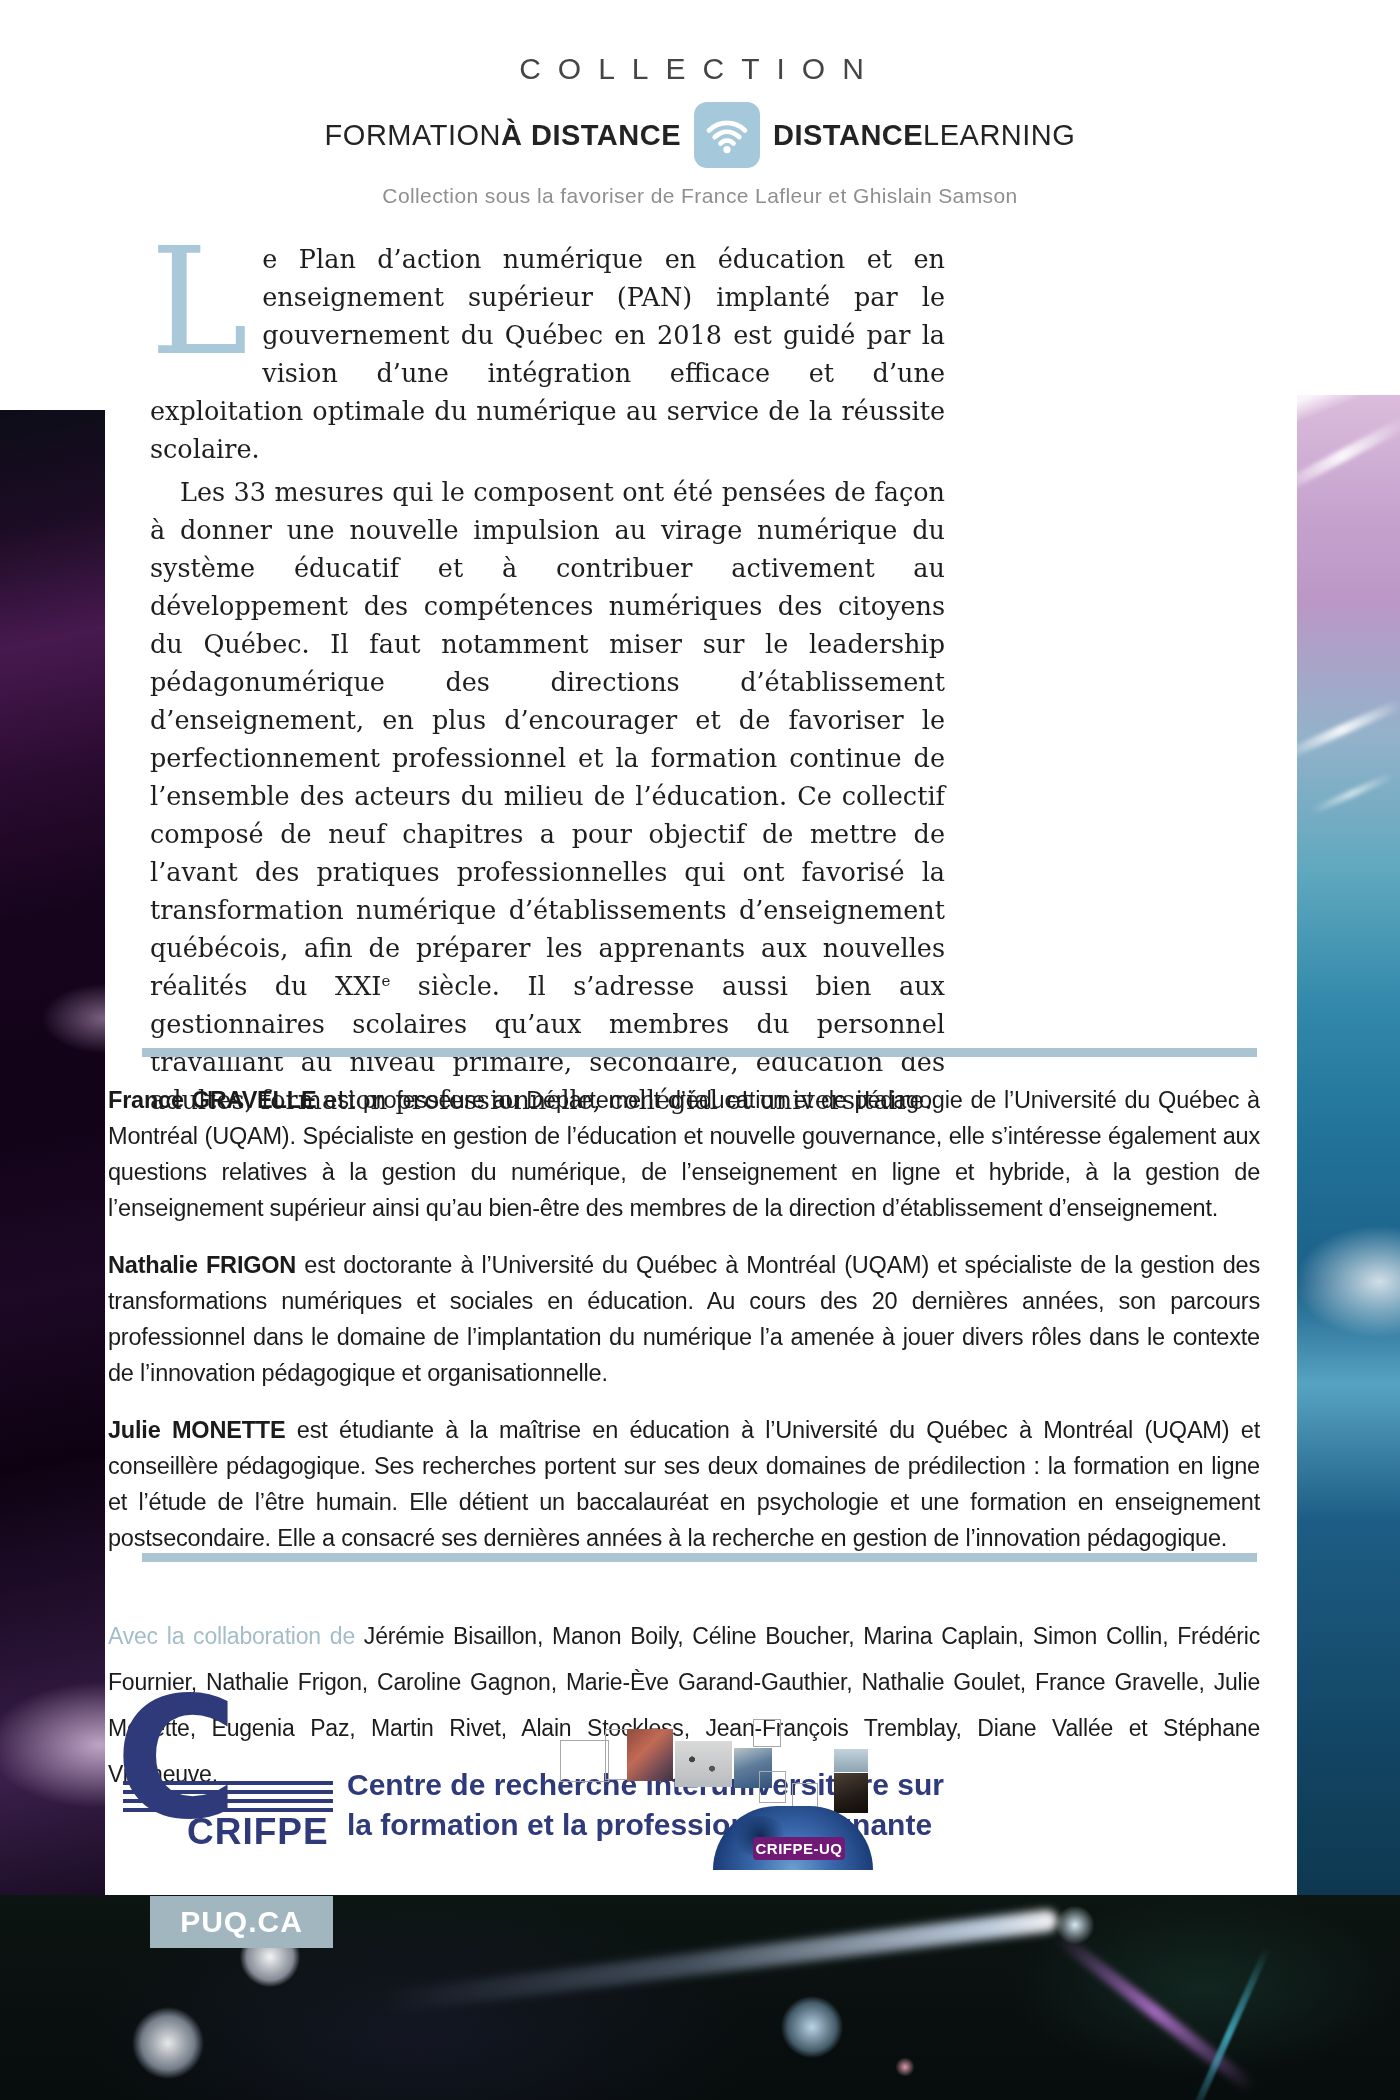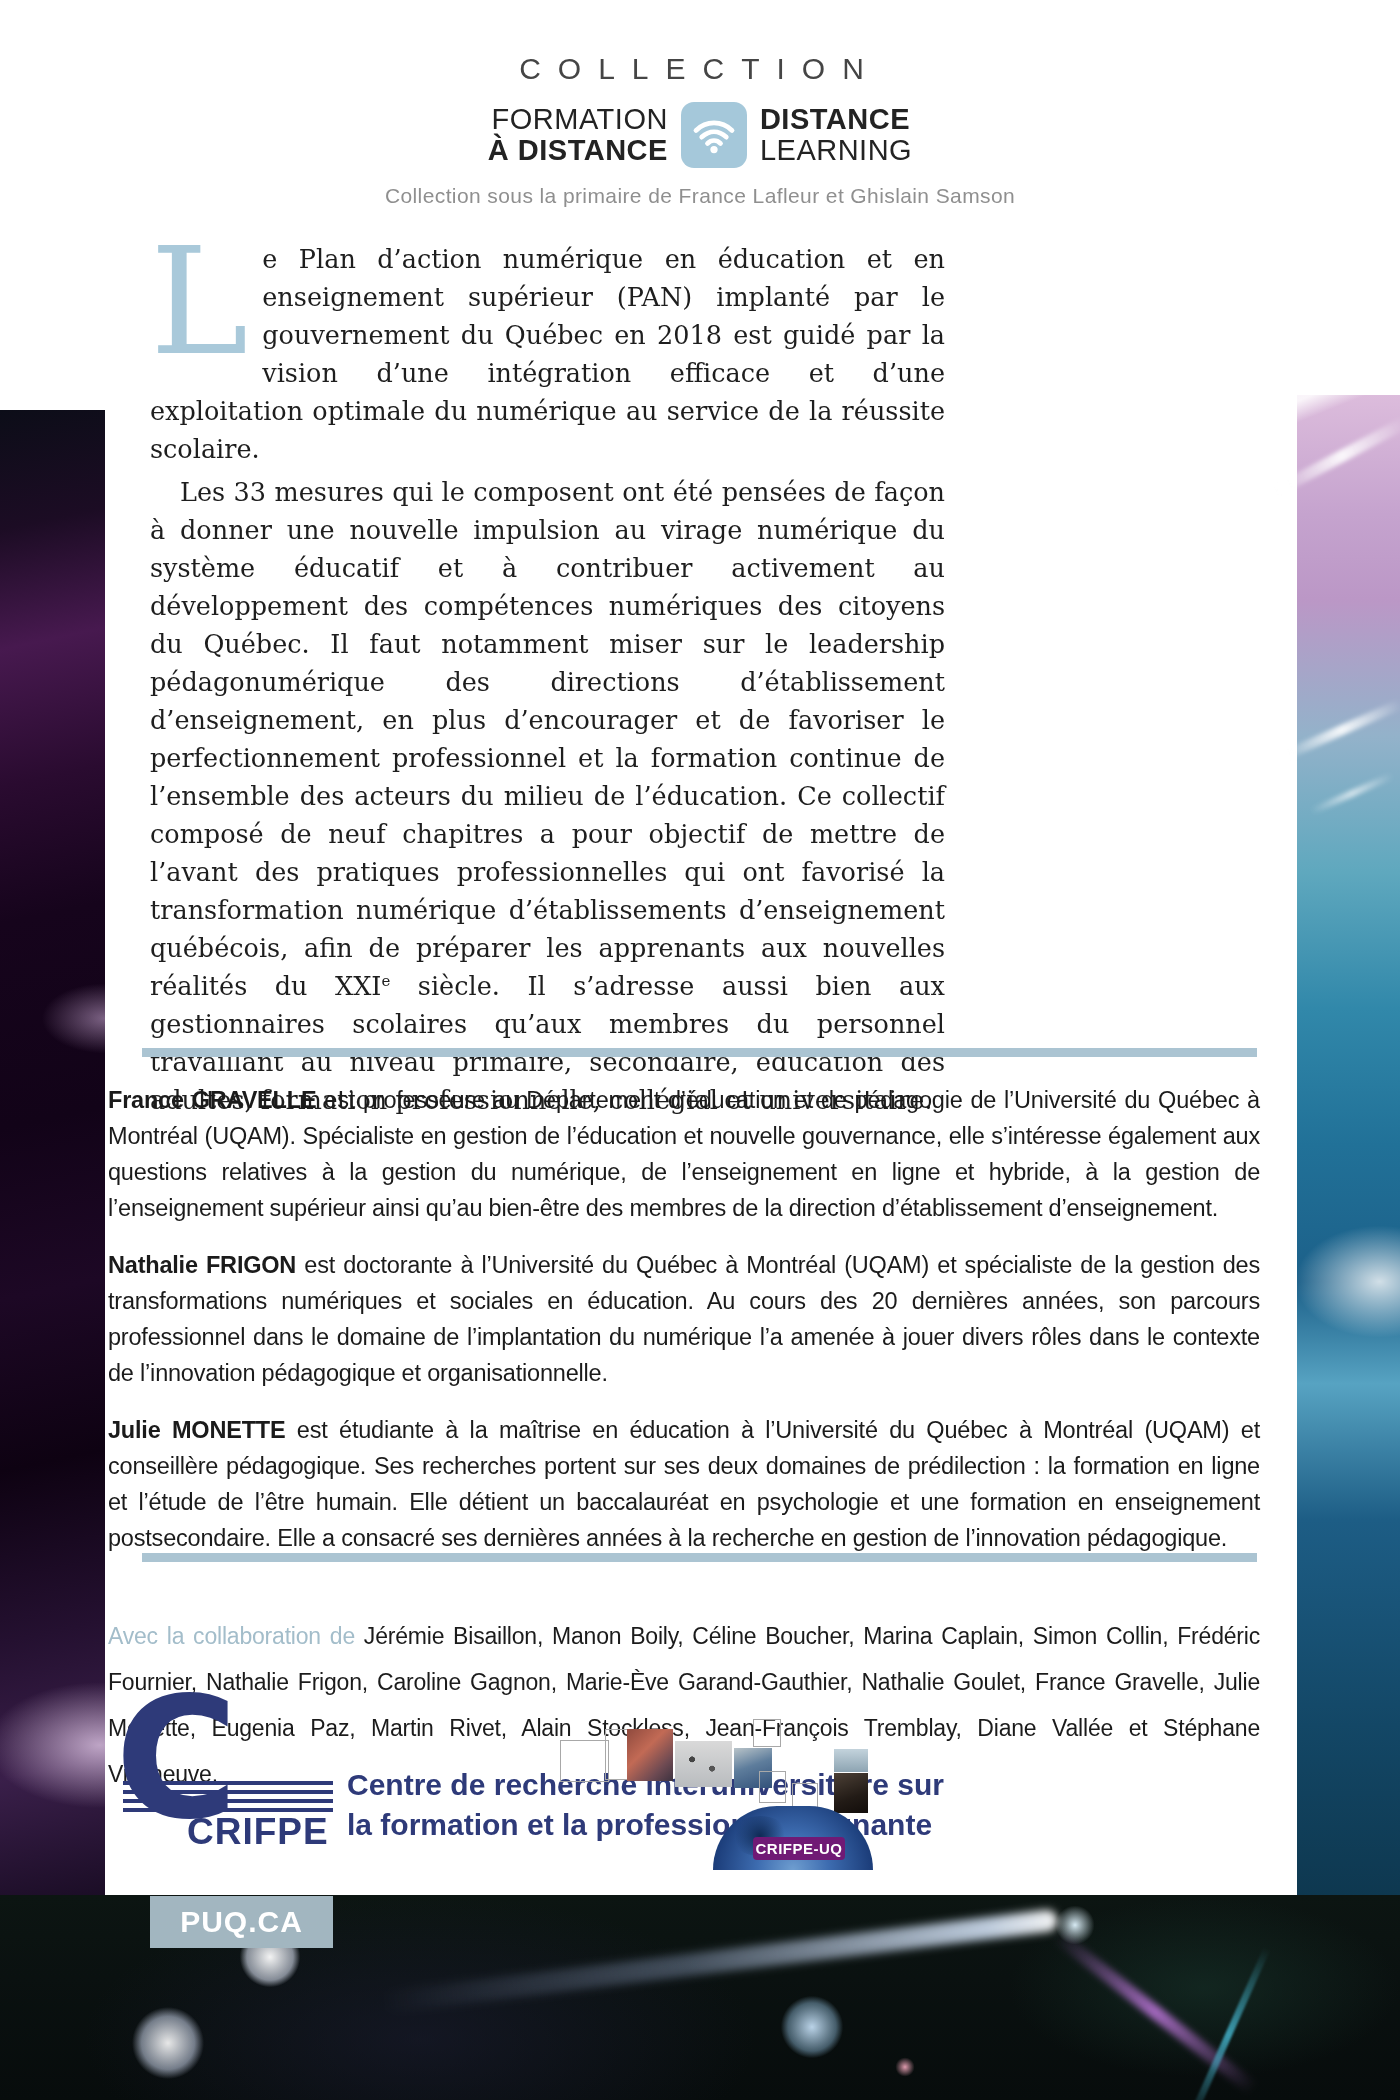--- a/index.html
+++ b/index.html
@@ -40,21 +40,21 @@
     filter:blur(4px);border-radius:12px;}
   .pstreak{position:absolute;left:1030px;top:110px;width:250px;height:14px;transform:rotate(38deg);
     background:linear-gradient(90deg,rgba(190,110,220,0),rgba(195,120,225,.8),rgba(190,110,220,0));filter:blur(3px);}
   .tline{position:absolute;left:1225px;top:45px;width:7px;height:190px;transform:rotate(24deg);
     background:linear-gradient(180deg,rgba(60,175,200,0),rgba(70,185,210,.8),rgba(60,175,200,0));filter:blur(1px);}
 
   
   .header{position:absolute;left:0;top:0;width:1400px;z-index:3;text-align:center;color:#3f3f3f;}
   .collection-title{margin-top:52px;font-size:30px;letter-spacing:17px;font-weight:400;color:#454545;}
   .brand-row{margin-top:16px;display:flex;justify-content:center;align-items:center;gap:13px;}
-  .brand-col{display:flex;flex-direction:column;line-height:31px;font-size:29px;color:#232323;letter-spacing:.5px;}
+  .brand-col{display:flex;flex-direction:row;line-height:31px;font-size:29px;color:#232323;letter-spacing:.5px;}
   .brand-col.left{text-align:right;}
   .brand-col.right{text-align:left;}
   .w400{font-weight:400;} .w800{font-weight:800;}
   .wifi-box{width:66px;height:66px;border-radius:13px;background:#a5c8da;display:flex;align-items:center;justify-content:center;}
   .direction{margin-top:16px;font-size:21px;color:#8f8f8f;letter-spacing:.4px;}
 
   
   .intro{position:absolute;left:150px;top:240px;width:795px;z-index:3;
     font-family:"DejaVu Serif",serif;font-size:25.5px;line-height:38px;color:#1e1e1e;text-align:justify;}
   .dropcap{float:left;font-family:"DejaVu Serif",serif;font-size:148px;line-height:112px;color:#a9c9da;
@@ -131,21 +131,21 @@
           <path d="M5.6 13.1 C9.6 9.4 14.4 9.4 18.4 13.1" stroke="#ffffff" stroke-width="2.5" stroke-linecap="round"></path>
           <path d="M8.6 16.4 C10.6 14.5 13.4 14.5 15.4 16.4" stroke="#ffffff" stroke-width="2.5" stroke-linecap="round"></path>
           <circle cx="12" cy="19.6" r="1.9" fill="#ffffff"></circle>
         </svg>
       </div>
       <div class="brand-col right">
         <span class="w800">DISTANCE</span>
         <span class="w400">LEARNING</span>
       </div>
     </div>
-    <div class="direction">Collection sous la primaire de France Lafleur et Ghislain Samson</div>
+    <div class="direction">Collection sous la favoriser de France Lafleur et Ghislain Samson</div>
   </header>
 
   <section class="intro">
     <p class="p1"><span class="dropcap">L</span><span>e Plan d’action numérique en éducation et en enseignement supérieur (PAN) implanté par le gouvernement du Québec en 2018 est guidé par la vision d’une intégration efficace et d’une exploitation optimale du numérique au service de la réussite scolaire.</span></p>
     <p class="p2"><span>Les 33 mesures qui le composent ont été pensées de façon à donner une nouvelle impulsion au virage numérique du système éducatif et à contribuer activement au développement des compétences numériques des citoyens du Québec. Il faut notamment miser sur le leadership pédagonumérique des directions d’établissement d’enseignement, en plus d’encourager et de favoriser le perfectionnement professionnel et la formation continue de l’ensemble des acteurs du milieu de l’éducation. Ce collectif composé de neuf chapitres a pour objectif de mettre de l’avant des pratiques professionnelles qui ont favorisé la transformation numérique d’établissements d’enseignement québécois, afin de préparer les apprenants aux nouvelles réalités du XXI</span><sup>e</sup><span> siècle. Il s’adresse aussi bien aux gestionnaires scolaires qu’aux membres du personnel travaillant au niveau primaire, secondaire, éducation des adultes, formation professionnelle, collégial et universitaire.</span></p>
   </section>
 
   <div class="bar bar1"></div>
 
   <section class="bios">

